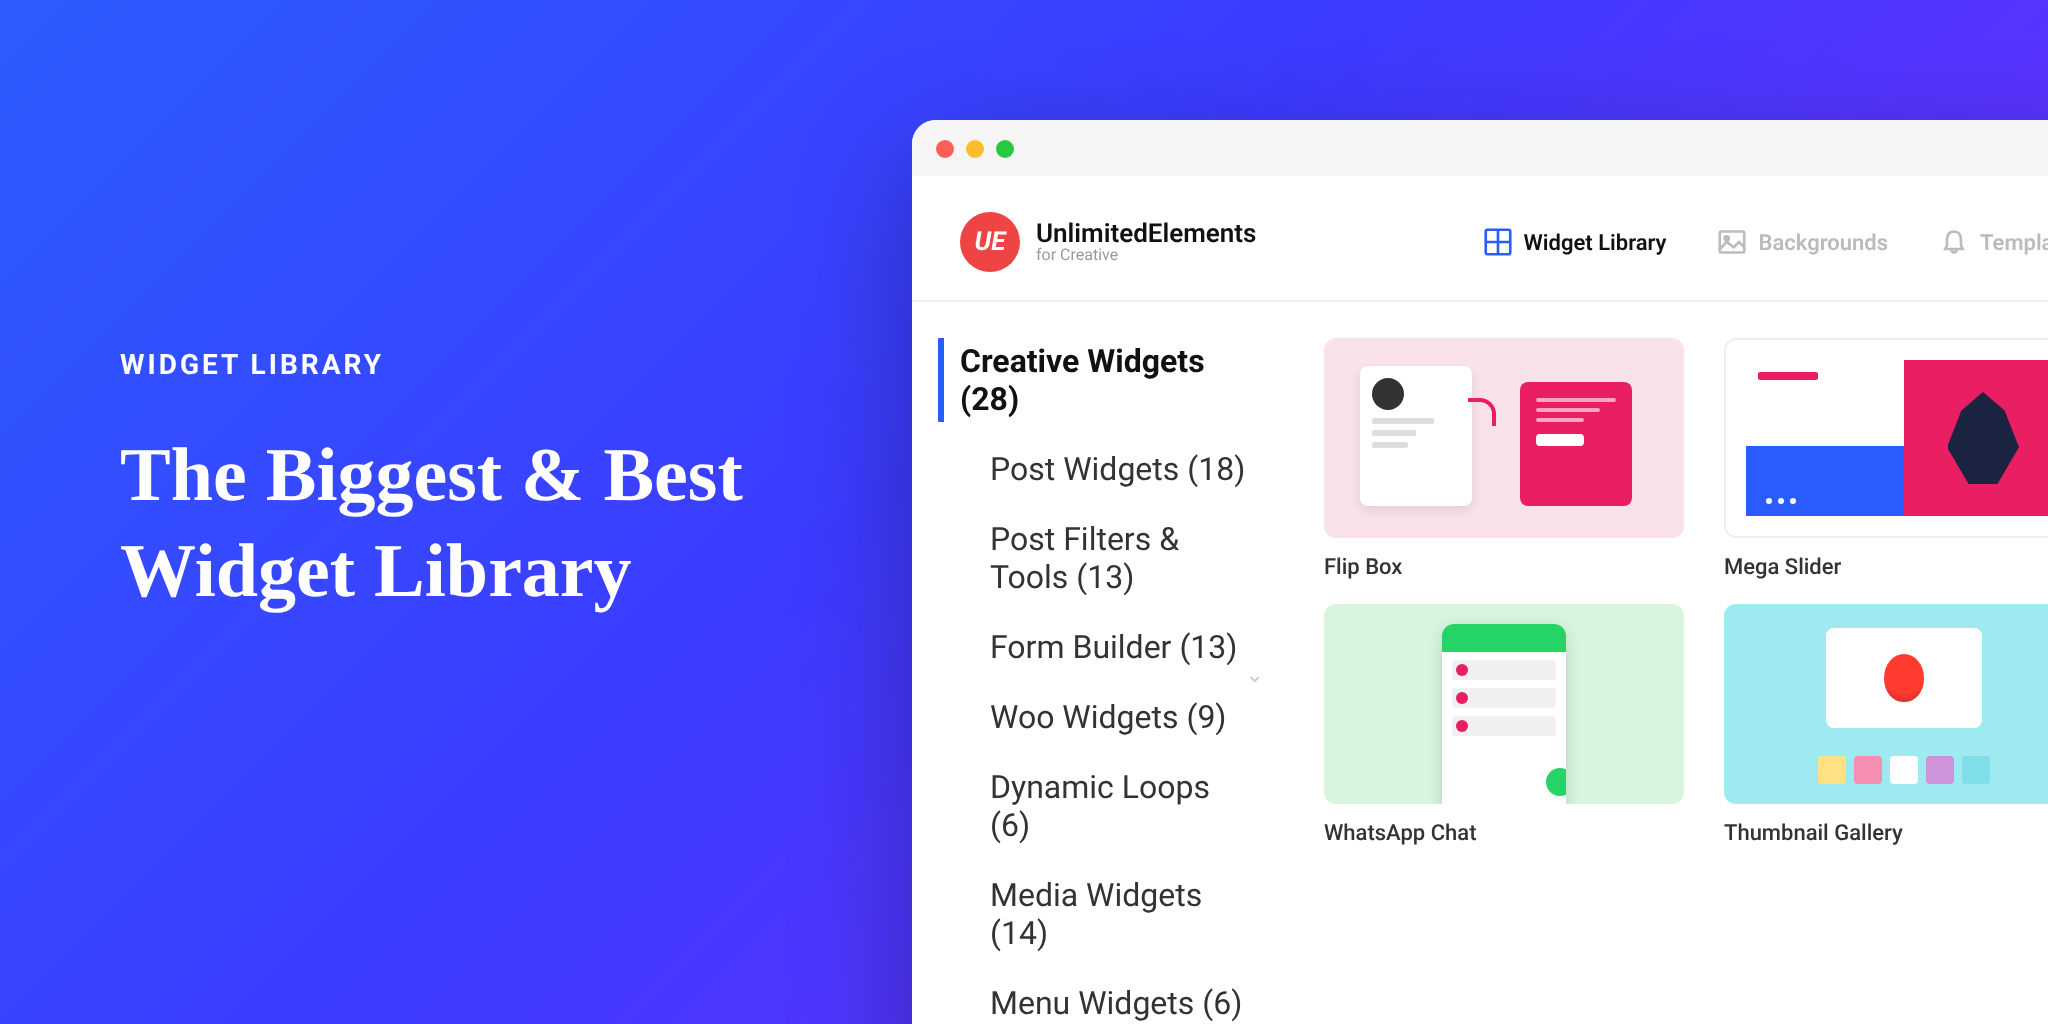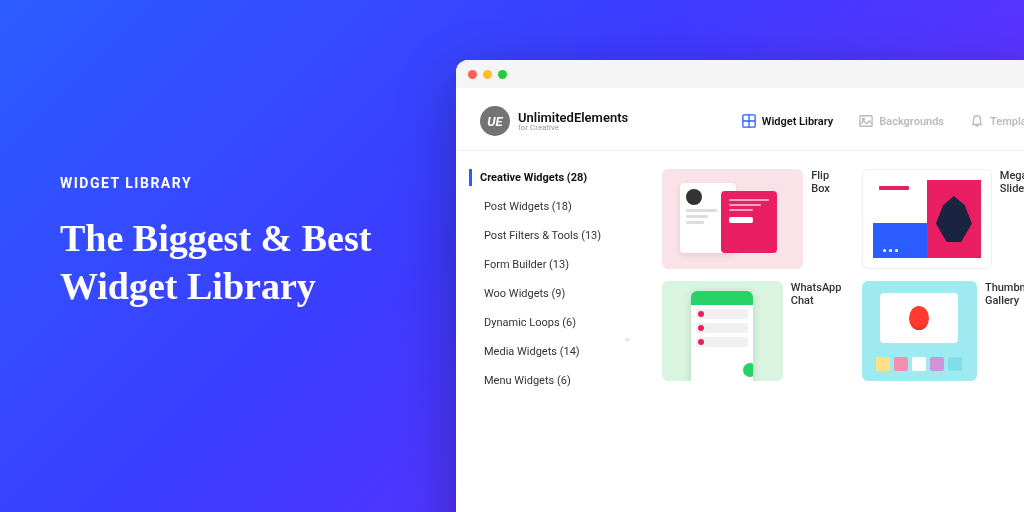--- a/index.html
+++ b/index.html
@@ -6,36 +6,36 @@
 body{font-family:-apple-system,BlinkMacSystemFont,"Segoe UI",Roboto,sans-serif;width:1024px;height:512px;overflow:hidden;background:linear-gradient(135deg,#2B5CFF 0%,#3D3BFF 45%,#7C2BFF 100%)}
 .hero{position:absolute;left:60px;top:175px;color:#fff}
 .eyebrow{font-size:14px;font-weight:700;letter-spacing:1.5px;margin-bottom:24px}
 .headline{font-family:Georgia,"Times New Roman",serif;font-size:38px;font-weight:600;line-height:1.25;max-width:380px}
 .window{position:absolute;left:456px;top:60px;width:610px;background:#fff;border-radius:12px;box-shadow:0 20px 60px rgba(0,0,0,.3);overflow:hidden;height:500px}
 .chrome{height:28px;background:#f5f5f5;display:flex;align-items:center;padding-left:12px;gap:6px}
 .dot{width:9px;height:9px;border-radius:50%}
 .dot-r{background:#ff5f57}.dot-y{background:#febc2e}.dot-g{background:#28c840}
 .topbar{display:flex;align-items:center;padding:18px 24px 14px;border-bottom:1px solid #f0f0f0}
 .logo{display:flex;align-items:center;gap:8px}
-.logo-badge{width:30px;height:30px;border-radius:50%;background:#737373;display:flex;align-items:center;justify-content:center;color:#fff;font-weight:700;font-size:13px;font-style:italic}
+.logo-badge{width:30px;height:30px;border-radius:50%;background:#ef4444;display:flex;align-items:center;justify-content:center;color:#fff;font-weight:700;font-size:13px;font-style:italic}
 .logo-txt{line-height:1}
 .brand-name{font-size:13px;font-weight:600;color:#111}
 .brand-sub{font-size:8px;color:#999}
 .tabs{margin-left:auto;display:flex;gap:26px}
 .tab{display:flex;align-items:center;gap:6px;font-size:11px;font-weight:600;color:#bbb;cursor:pointer}
 .tab.active{color:#111}
 .tab-ico{width:14px;height:14px;display:flex;align-items:center;justify-content:center}
 .tab-ico svg{width:14px;height:14px}
 .body{display:flex;height:calc(100% - 90px)}
 .sidebar{width:182px;padding:18px 0 18px 24px;display:flex;flex-direction:column;gap:12px;position:relative}
-.cat{font-size:11px;color:#333;cursor:pointer;padding:2px 4px}
+.cat{font-size:16px;color:#333;cursor:pointer;padding:2px 15px}
 .cat.active{font-weight:700;color:#111;border-left:3px solid #2B5CFF;padding-left:8px;margin-left:-11px}
 .chev{position:absolute;right:6px;top:180px;color:#ccc;font-size:11px}
 .grid{flex:1;padding:18px 24px;display:grid;grid-template-columns:1fr 1fr;gap:12px 20px;align-content:start}
-.card{display:flex;flex-direction:row;gap:8px}
+.card{display:flex;flex-direction:column;gap:8px}
 .thumb{width:100%;height:100px;border-radius:6px;position:relative;overflow:hidden}
 .card-title{font-size:11px;font-weight:500;color:#333}
 
 .t1{background:#F9E3E8}
 .t1 .cardA{position:absolute;left:18px;top:14px;width:56px;height:70px;background:#fff;border-radius:4px;box-shadow:0 2px 6px rgba(0,0,0,.1);padding:6px}
 .t1 .av{width:16px;height:16px;border-radius:50%;background:#333;margin-bottom:4px}
 .t1 .ln{height:3px;background:#ddd;margin-bottom:3px;border-radius:1px}
 .t1 .cardB{position:absolute;right:26px;top:22px;width:56px;height:62px;background:#E91E63;border-radius:4px;padding:8px}
 .t1 .qln{height:2px;background:rgba(255,255,255,.6);margin-bottom:3px;border-radius:1px}
 .t1 .btn{height:6px;width:24px;background:#fff;border-radius:2px;margin-top:6px}

